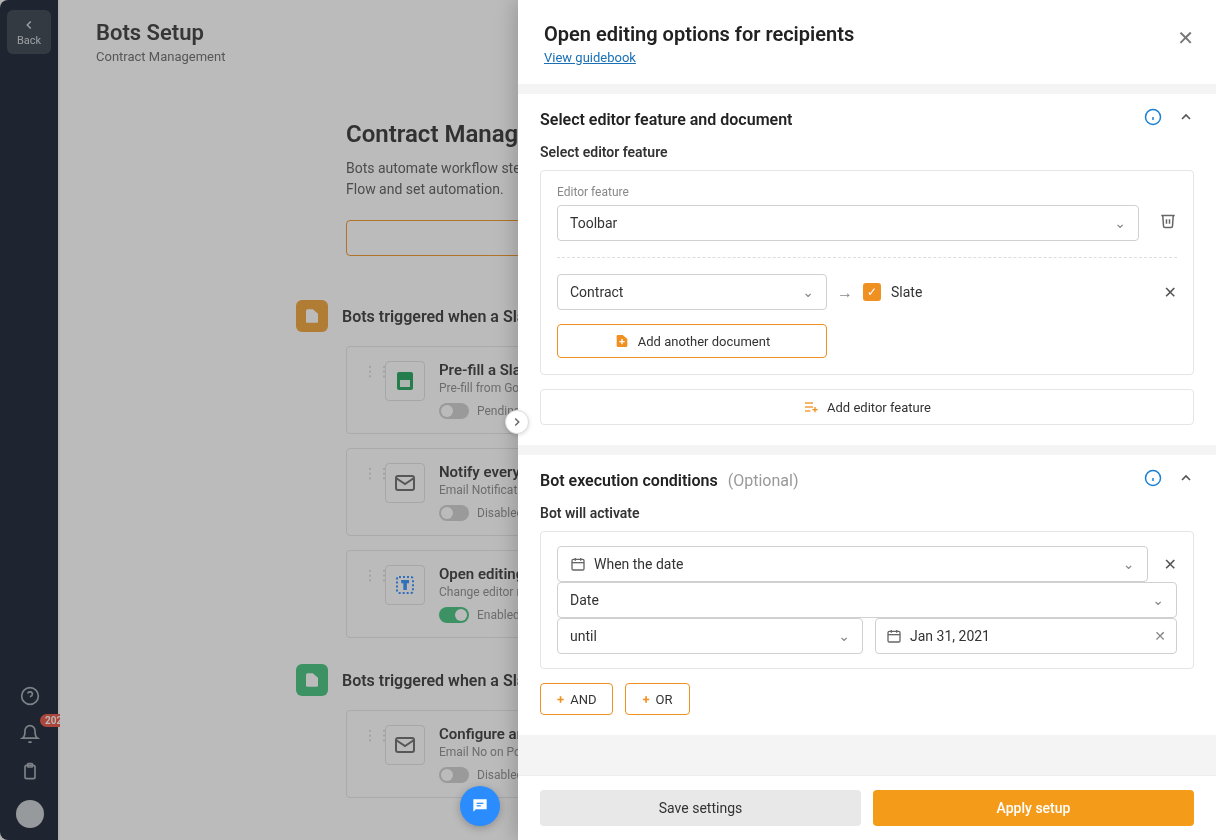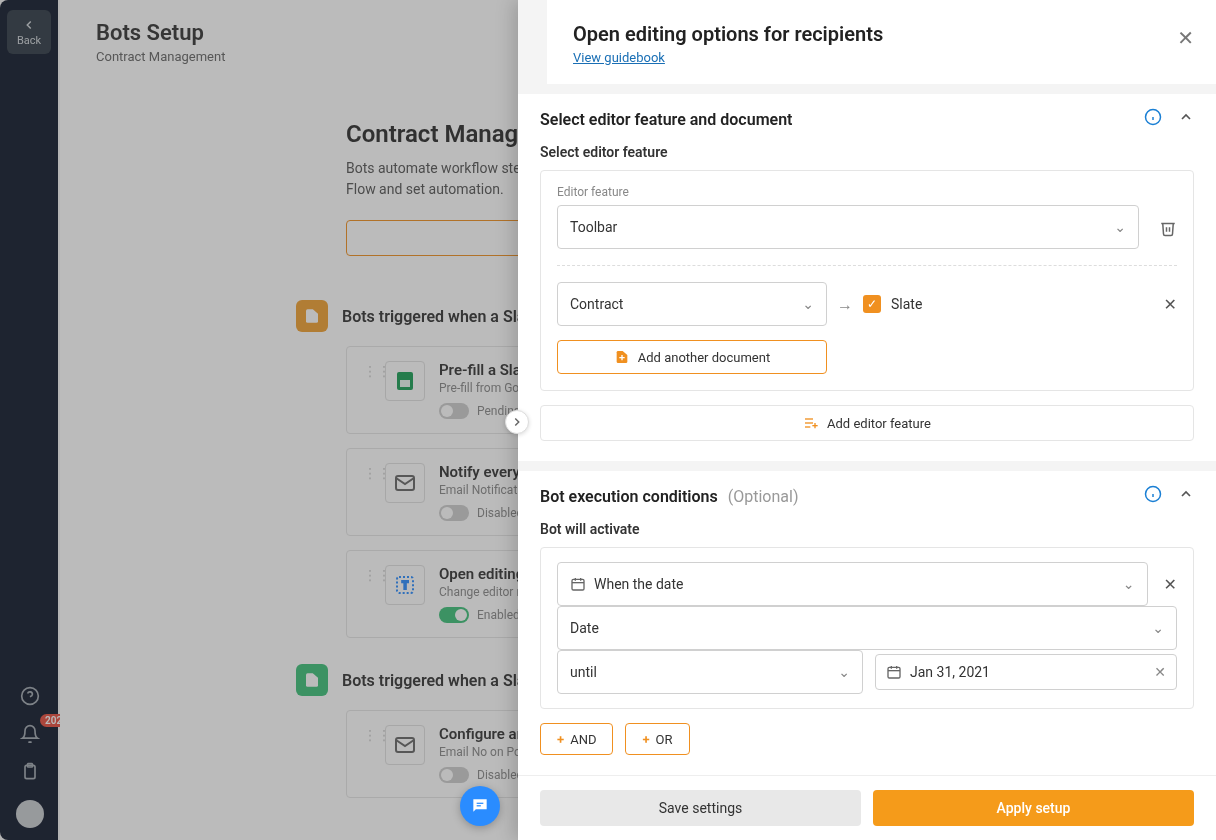--- a/index.html
+++ b/index.html
@@ -38,38 +38,38 @@
 .toggle.on::after { left: 16px; }
 
 
 .mask { position: absolute; left: 0; top: 0; right: 0; bottom: 0; background: rgba(60,60,60,0.35); }
 
 
 .collapse-handle { position: absolute; left: 505px; top: 410px; width: 24px; height: 24px; background: #fff; border: 1px solid #ddd; border-radius: 50%; display:flex; align-items:center; justify-content:center; color:#666; cursor:pointer; z-index: 5; box-shadow: 0 1px 4px rgba(0,0,0,0.15); }
 
 
 .panel { position: absolute; right: 0; top: 0; width: 698px; height: 840px; background: #f4f4f4; box-shadow: -4px 0 18px rgba(0,0,0,0.18); display:flex; flex-direction:column; }
-.panel-header { background:#fff; padding: 22px 26px 18px; position: relative; margin-left: 29px; }
+.panel-header { background:#fff; padding: 22px 26px 18px; position: relative; }
 .panel-header h2 { font-size: 20px; font-weight: 600; color: #222; }
 .panel-header .sub { font-size: 13px; color: #777; margin-top: 6px; }
 .panel-header a { font-size: 13px; color: #1a6fb5; text-decoration: underline; display:inline-block; margin-top: 4px; }
 .close-x { position:absolute; right: 22px; top: 26px; color:#777; cursor:pointer; font-size: 20px; }
 
 .panel-body { flex:1; overflow:auto; }
 .block { background: #fff; margin-top: 10px; }
 .block-hd { display:flex; align-items:center; padding: 14px 22px; }
 .block-hd .title { font-size: 16px; font-weight: 600; color: #222; flex:1; }
 .block-hd .opt { color:#999; font-weight:400; margin-left:6px; }
 .info-ico { color: #1a7fd4; margin-right: 16px; cursor:pointer; }
 .chev { color:#555; cursor:pointer; }
 .block-body { padding: 0 22px 20px; }
 .label { font-size: 14px; font-weight: 600; color: #333; margin-bottom: 10px; }
 .field-group { border: 1px solid #e5e5e5; border-radius: 4px; padding: 14px 16px 16px; }
 .field-lbl { font-size: 12px; color: #888; margin-bottom: 6px; }
-.select { border: 1px solid #d0d0d0; border-radius: 4px; height: 44px; display:flex; align-items:center; padding: 8px 12px; font-size: 14px; color:#333; background:#fff; position:relative; cursor:pointer; }
+.select { border: 1px solid #d0d0d0; border-radius: 4px; height: 36px; display:flex; align-items:center; padding: 8px 12px; font-size: 14px; color:#333; background:#fff; position:relative; cursor:pointer; }
 .select .caret { margin-left:auto; color:#888; }
 .row { display:flex; align-items:center; gap:10px; }
 .row .select { flex: 0 0 270px; }
 .trash { color:#666; cursor:pointer; margin-left: 10px; }
 .remove-x { color:#555; cursor:pointer; margin-left:auto; font-size: 16px; }
 .arrow-r { color:#888; }
 .chk { width:18px; height:18px; background:#f09020; border-radius:3px; display:flex; align-items:center; justify-content:center; color:#fff; font-size:12px; }
 .add-doc-btn { margin-top: 14px; border: 1px solid #f09020; color:#333; border-radius:4px; height:34px; width:270px; display:flex; align-items:center; justify-content:center; gap:8px; font-size:13px; cursor:pointer; }
 .add-doc-btn svg { color:#f09020; }
 .add-feat-btn { margin-top: 14px; border: 1px solid #e5e5e5; border-radius:4px; height:36px; display:flex; align-items:center; justify-content:center; gap:8px; font-size:13px; color:#333; cursor:pointer; }

